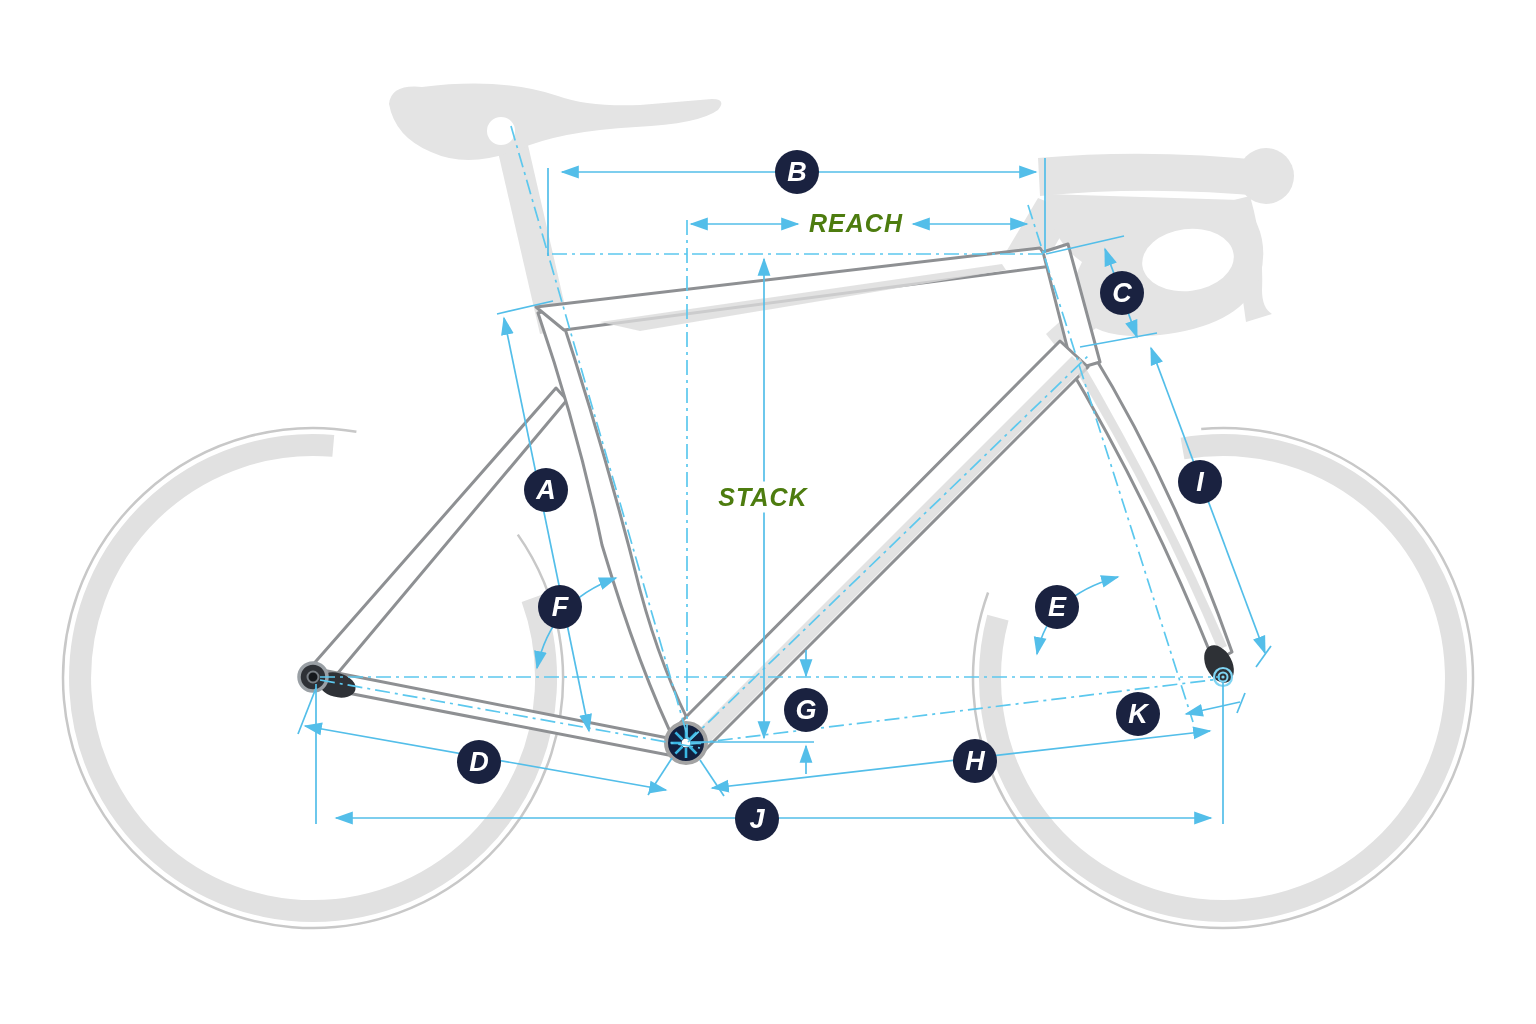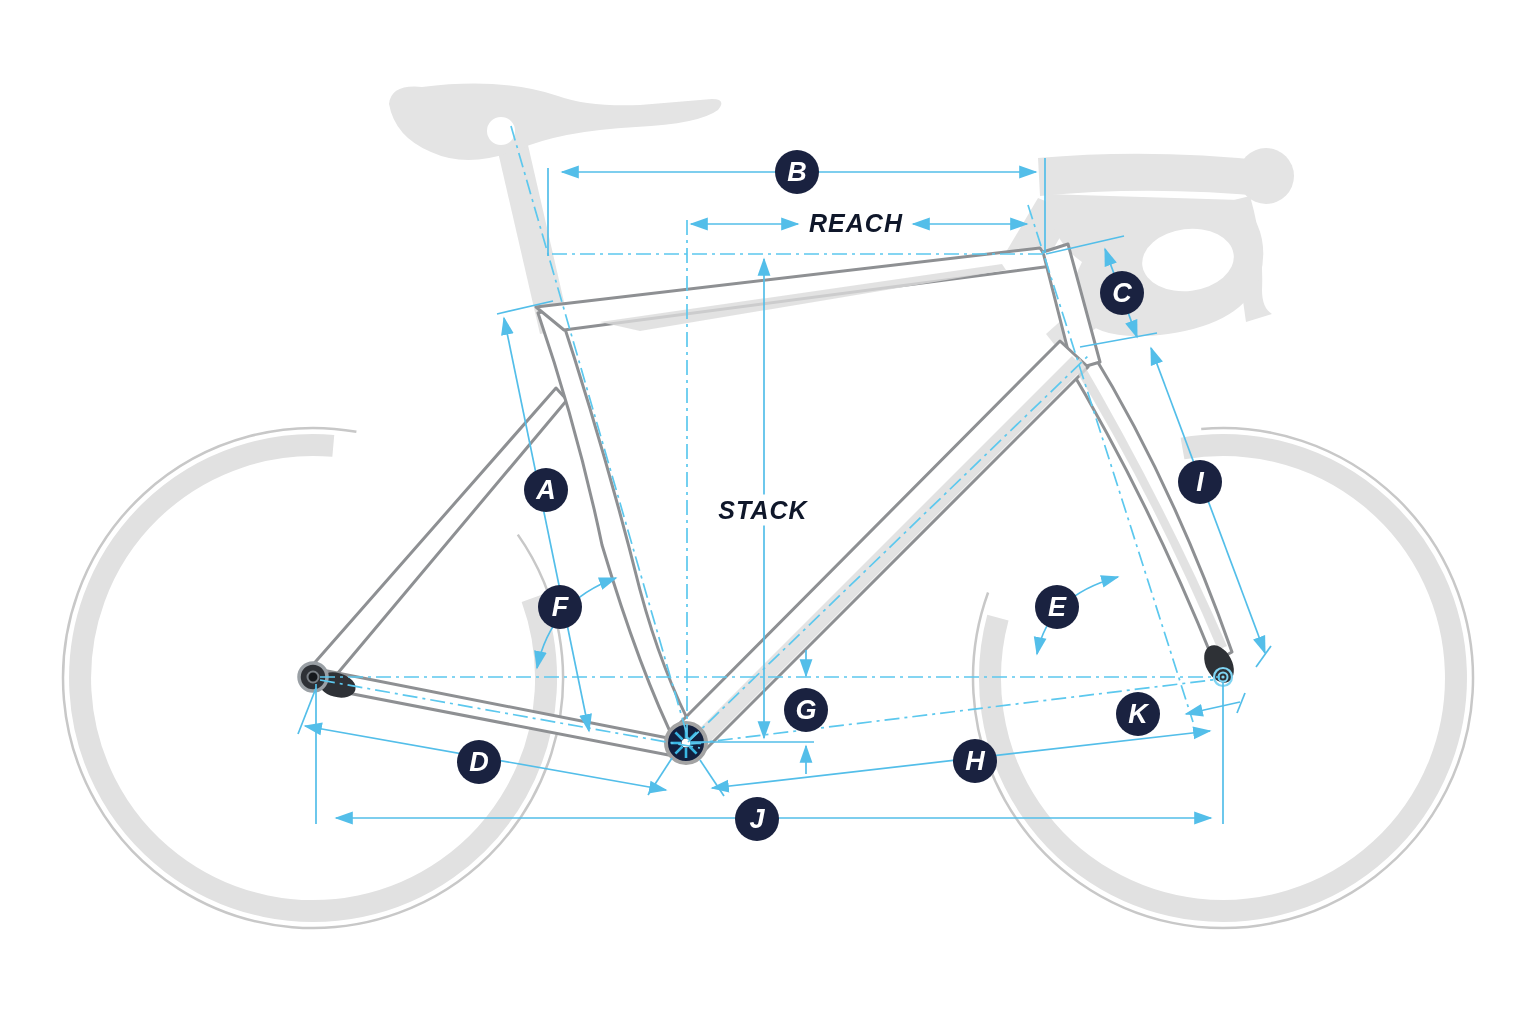--- a/index.html
+++ b/index.html
@@ -9,21 +9,21 @@
   }
   #stage svg{position:absolute;left:0;top:0;}
   .badge{
     position:absolute;width:44px;height:44px;border-radius:50%;
     background:#1A2240;color:#ffffff;
     font:italic bold 27px/44px "Liberation Sans",sans-serif;
     text-align:center;user-select:none;
   }
   .anno{
     position:absolute;transform:translate(-50%,-50%);
-    color:#0f172a;font:italic bold 25px "Liberation Sans",sans-serif;
+    color:#4d7c0f;font:italic bold 25px "Liberation Sans",sans-serif;
     letter-spacing:1px;white-space:nowrap;
   }
   .anno.knockout{background:#ffffff;padding:1px 7px;}
 </style>
 </head>
 <body>
 
 <div id="stage">
 
 <svg width="1536" height="1024" viewBox="0 0 1536 1024">
@@ -151,15 +151,15 @@
 <div class="badge" style="left:457px;top:740px;">D</div>
 <div class="badge" style="left:1035px;top:585px;">E</div>
 <div class="badge" style="left:538px;top:585px;">F</div>
 <div class="badge" style="left:784px;top:688px;">G</div>
 <div class="badge" style="left:953px;top:739px;">H</div>
 <div class="badge" style="left:1178px;top:460px;">I</div>
 <div class="badge" style="left:735px;top:797px;">J</div>
 <div class="badge" style="left:1116px;top:692px;">K</div>
 
 <div class="anno" style="left:856px;top:223px;">REACH</div>
-<div class="anno knockout" style="left:763px;top:510px;">STACK</div>
+<div class="anno knockout" style="left:763px;top:497px;">STACK</div>
 
 </div>
 
 </body></html>

